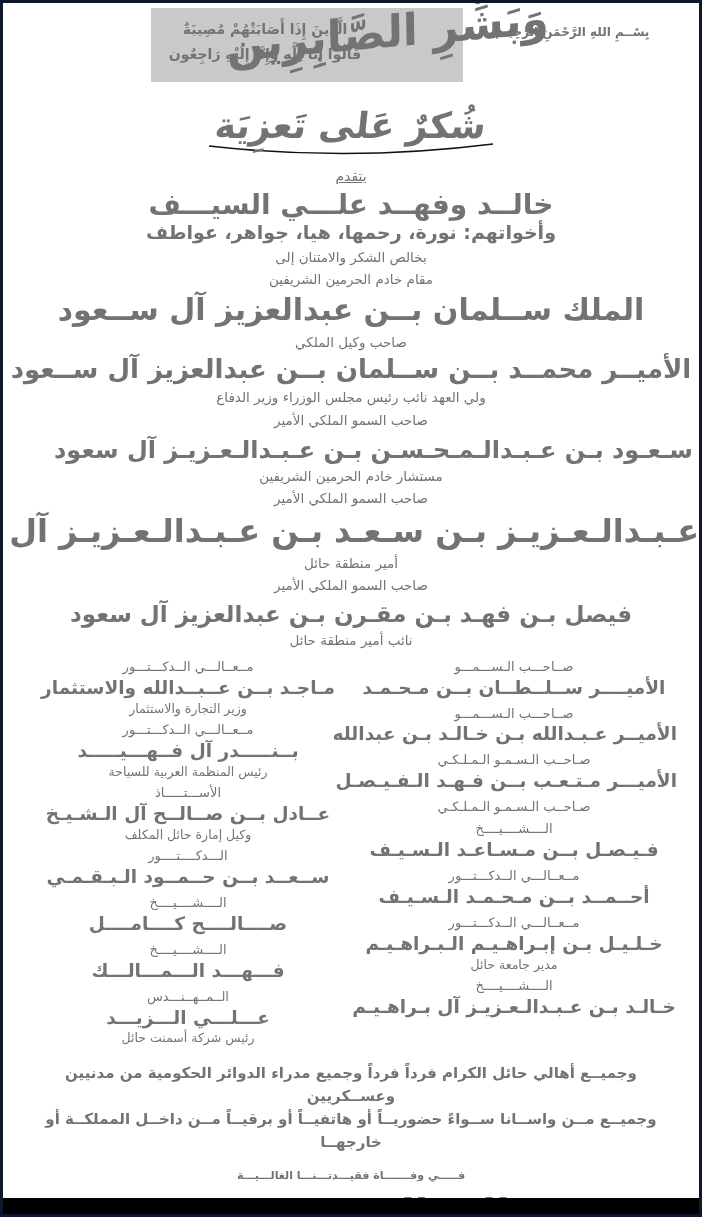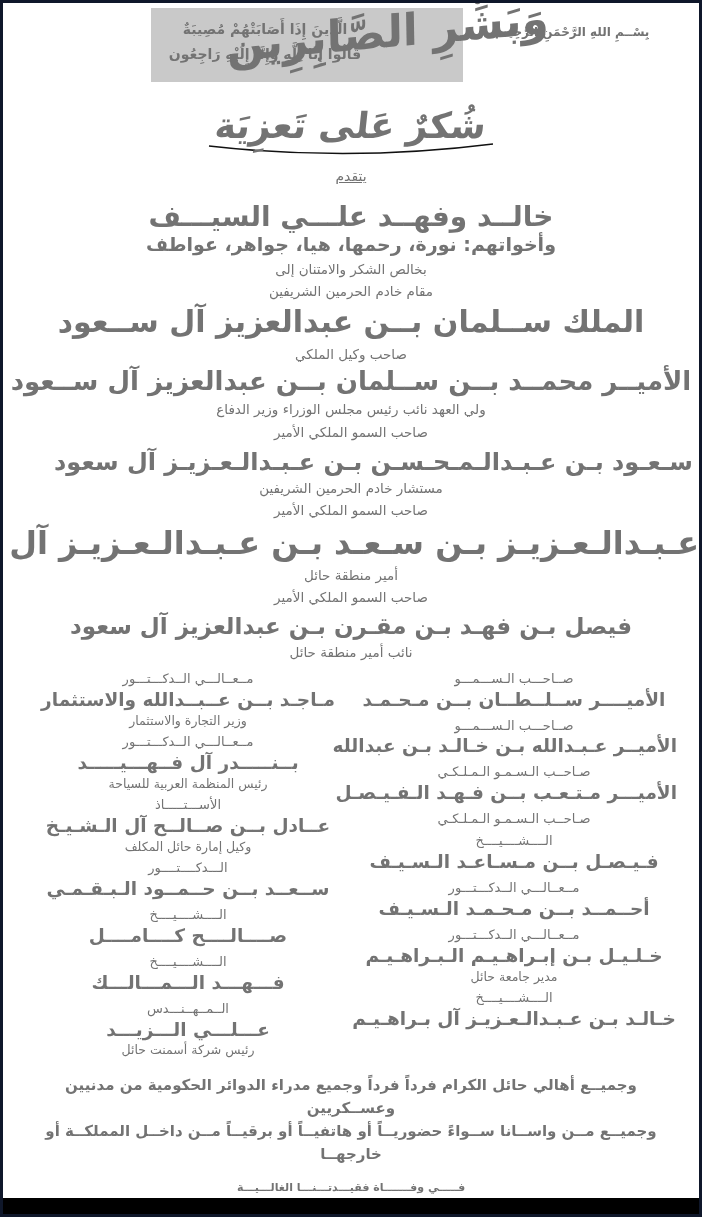--- a/index.html
+++ b/index.html
@@ -17,21 +17,21 @@
           line-height:1.75; text-align:center; direction:rtl; }
   .callig{ position:absolute; left:386px; top:-4px; width:160px; font-size:44px; font-weight:bold;
            direction:rtl; transform:rotate(-5deg) skewX(-4deg); white-space:nowrap; }
   .bismillah{ position:absolute; left:492px; top:22px; font-size:12px; font-weight:bold; direction:rtl; }
   
   .title-wrap{ margin-top:16px; }
   .title{ font-size:36px; font-weight:bold; transform:skewX(-6deg); display:inline-block; }
   .flourish{ display:block; margin:-4px auto 0; }
   
   .presents{ margin-top:10px; font-size:14px; text-decoration:underline; }
-  .main-names{ margin-top:16px; font-size:28px; font-weight:900; white-space:nowrap; }
+  .main-names{ margin-top:4px; font-size:28px; font-weight:900; white-space:nowrap; }
   .sisters{ font-size:19px; font-weight:bold; }
   .small{ font-size:13.5px; line-height:1.5; }
   .thanks{ margin-top:4px; }
   
   .rname{ font-weight:bold; white-space:nowrap; line-height:1.35; }
   .s0{ font-size:30px; }
   .s1{ font-size:26px; }
   .s2{ font-size:24px; margin-top:4px;padding-left:45px;}
   .s3{ font-size:32px; margin-top:1px;}
   .s4{ font-size:23px; margin-top:4px;}

